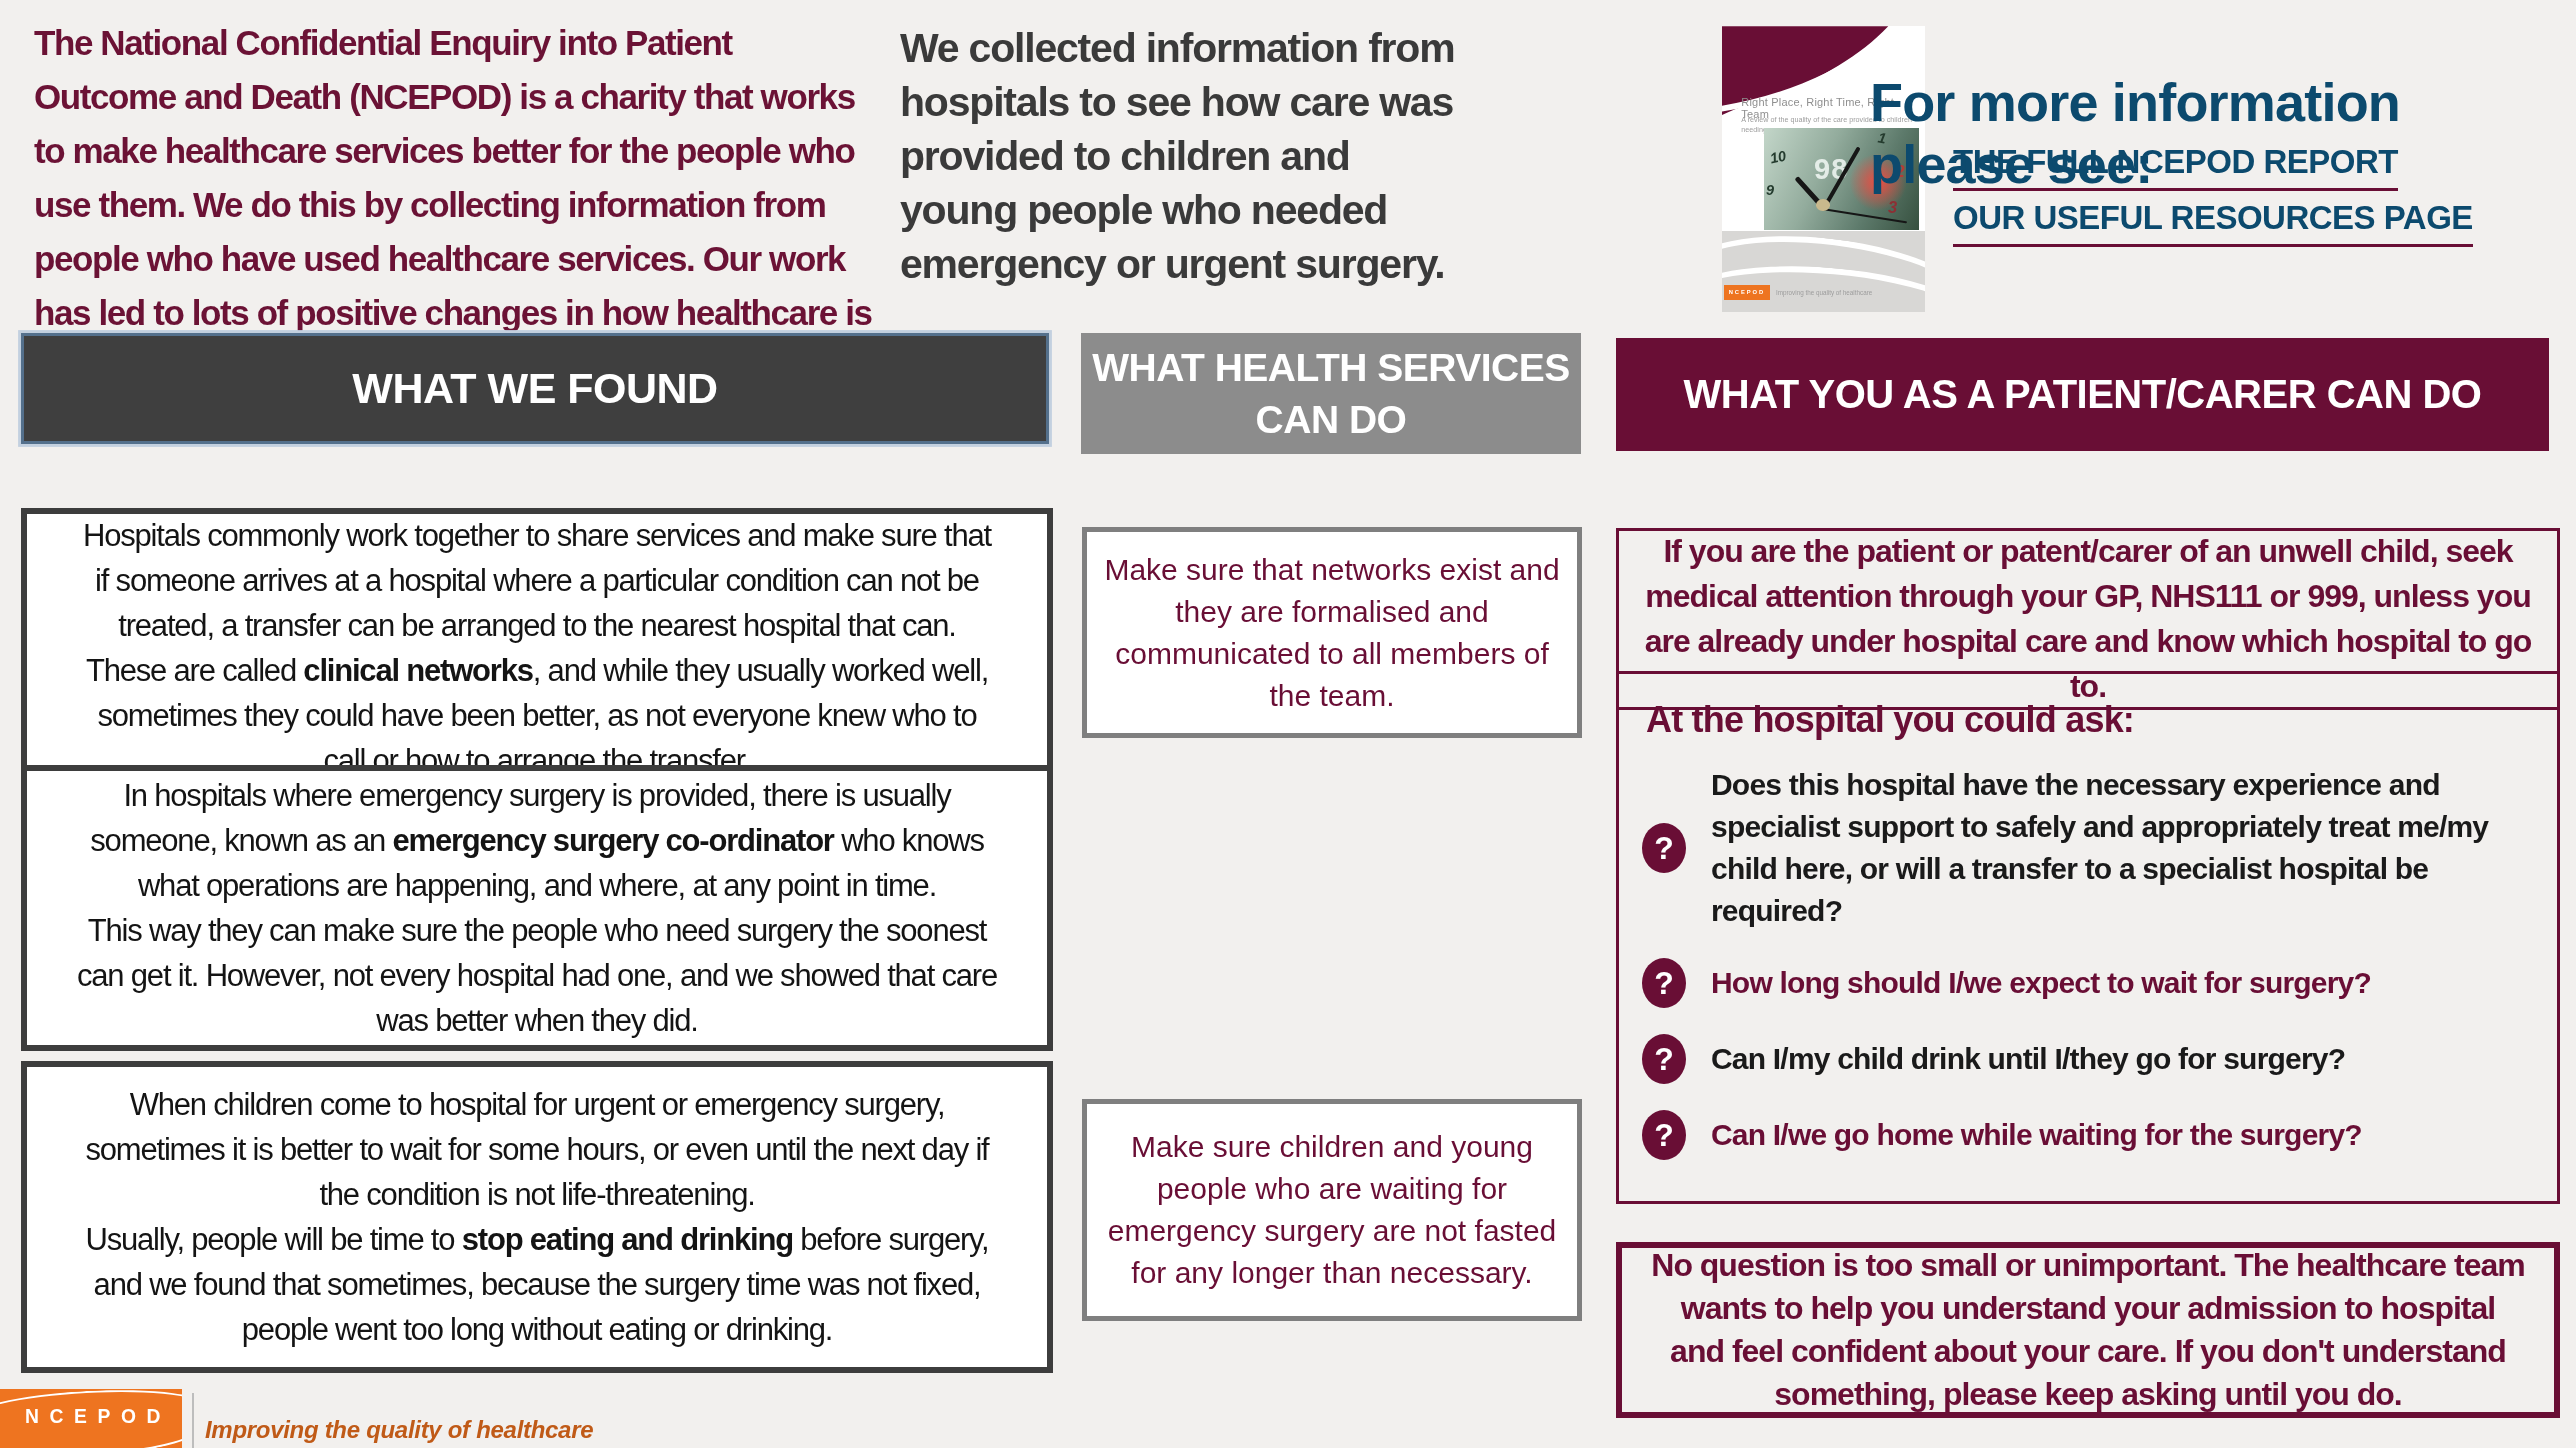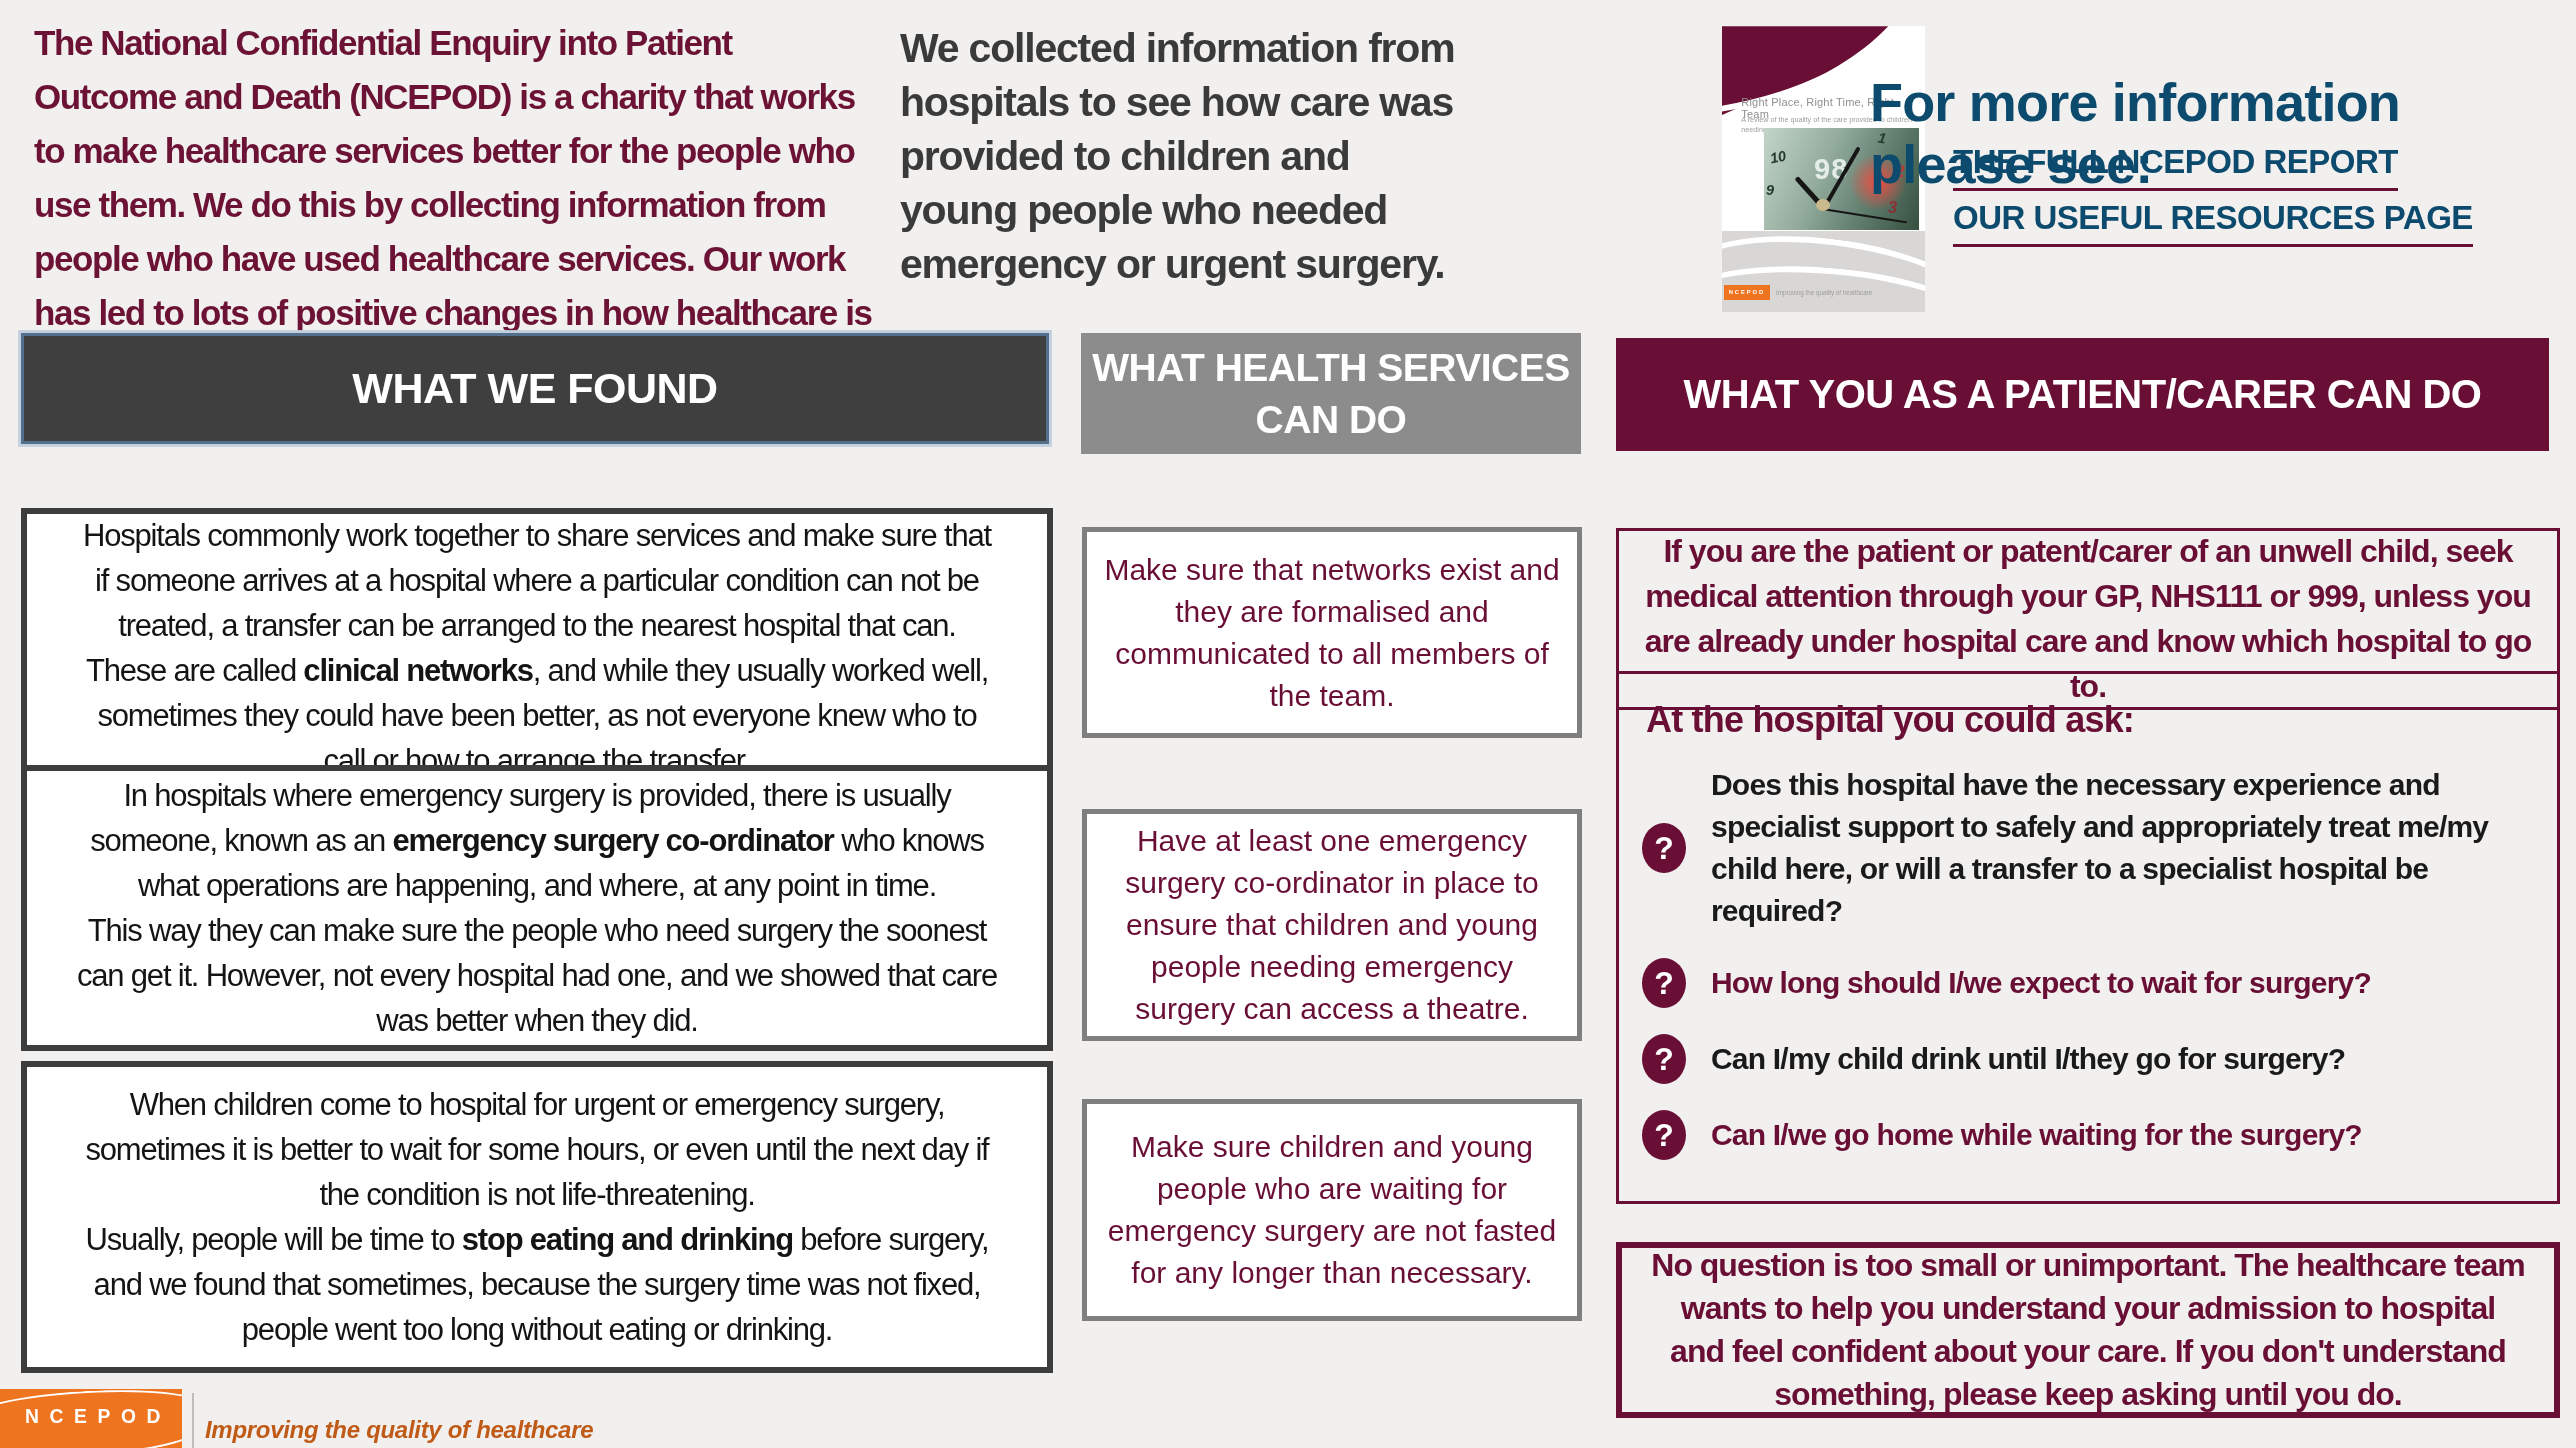--- a/index.html
+++ b/index.html
@@ -179,23 +179,20 @@
   <div class="abs found-box fb1"><span><span>Hospitals commonly work together to share services and make sure that if someone arrives at a hospital where a particular condition can not be treated, a transfer can be arranged to the nearest hospital that can.
 </span><span>These are called </span><span class="rb">clinical networks</span><span>, and while they usually worked well, sometimes they could have been better, as not everyone knew who to call or how to arrange the transfer.</span></span></div>
   <div class="abs found-box fb2"><span><span>In hospitals where emergency surgery is provided, there is usually someone, known as an </span><span class="rb">emergency surgery co-ordinator</span><span> who knows what operations are happening, and where, at any point in time.
 </span><span>This way they can make sure the people who need surgery the soonest can get it. However, not every hospital had one, and we showed that care was better when they did.</span></span></div>
   <div class="abs found-box fb3"><span><span>When children come to hospital for urgent or emergency surgery, sometimes it is better to wait for some hours, or even until the next day if the condition is not life-threatening.
 </span><span>Usually, people will be time to </span><span class="rb">stop eating and drinking</span><span> before surgery, and we found that sometimes, because the surgery time was not fixed, people went too long without eating or drinking.</span></span></div>
 
   <div class="abs svc-box sb1">
       <span>Make sure that networks exist and they are formalised and communicated to all members of the team.</span>
     </div>
-  <div class="abs svc-box sb2">
-      <span>Have at least one emergency surgery co-ordinator in place to ensure that children and young people needing emergency surgery can access a theatre.</span>
-    </div>
   <div class="abs svc-box sb3">
       <span>Make sure children and young people who are waiting for emergency surgery are not fasted for any longer than necessary.</span>
     </div>
 
   <div class="abs seek-box">
       <span>If you are the patient or patent/carer of an unwell child, seek medical attention through your GP, NHS111 or 999, unless you are already under hospital care and know which hospital to go to.</span>
     </div>
 
   <div class="abs ask-box">
     <div class="ask-heading">At the hospital you could ask:</div>

